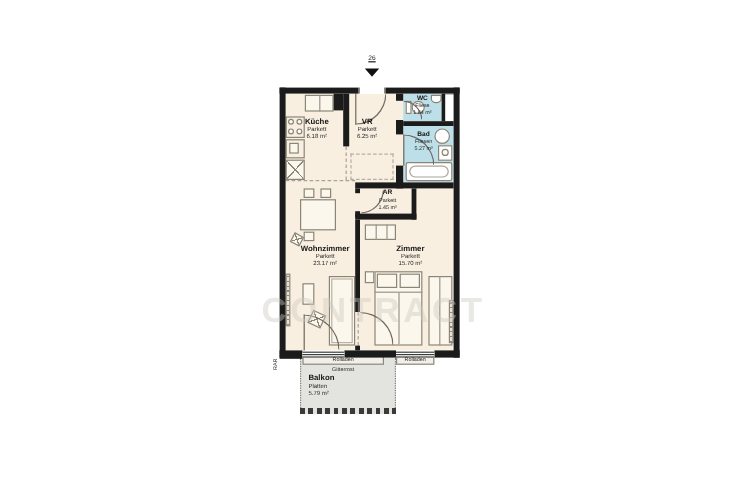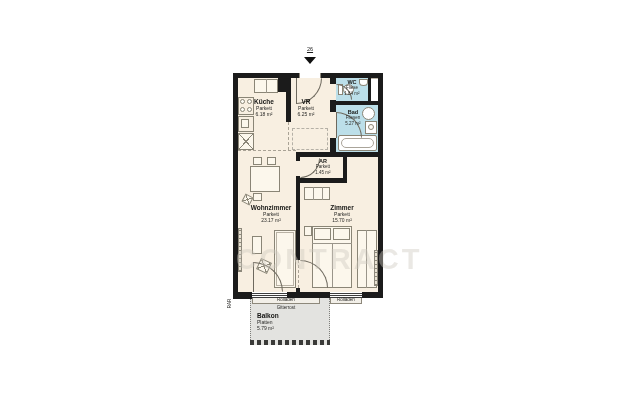--- a/index.html
+++ b/index.html
@@ -41,21 +41,21 @@
   .rlabel span{display:block;}
   .rlabel.small{font-size:4.5px;}
   .rlabel.small b{font-size:5.5px;}
   .tiny{position:absolute;z-index:20;font-size:4.5px;color:#2a2a28;text-align:center;line-height:1.2;}
   .left{text-align:left;}
   .ent-num{position:absolute;left:300px;top:46px;width:20px;text-align:center;font-size:5.5px;color:#1b1b1b;text-decoration:underline;z-index:20;}
   .ent-arrow{position:absolute;left:304px;top:57px;width:0;height:0;border-left:6px solid transparent;border-right:6px solid transparent;border-top:7px solid #111;z-index:20;}
   .rar{position:absolute;left:219px;top:301px;width:20px;font-size:4.5px;color:#2a2a28;transform:rotate(-90deg);z-index:20;text-align:center;}
   
   .wm1{position:absolute;left:222px;top:158px;width:190px;text-align:center;font-size:58px;font-weight:bold;letter-spacing:6px;color:rgba(195,190,176,0.38);z-index:30;}
-  .wm2{position:absolute;left:218px;top:243px;width:198px;text-align:center;font-size:29px;font-weight:bold;letter-spacing:3px;color:rgba(205,201,191,0.42);z-index:30;margin-left:12px;}
+  .wm2{position:absolute;left:218px;top:243px;width:198px;text-align:left;font-size:29px;font-weight:bold;letter-spacing:3px;color:rgba(205,201,191,0.42);z-index:30;}
 </style>
 </head>
 <body>
 
 <div class="shot">
 
   <div class="ent-num">26</div>
   <div class="ent-arrow"></div>
 
   <div class="floor" style="left:238px;top:78px;width:140px;height:214px;"></div>

